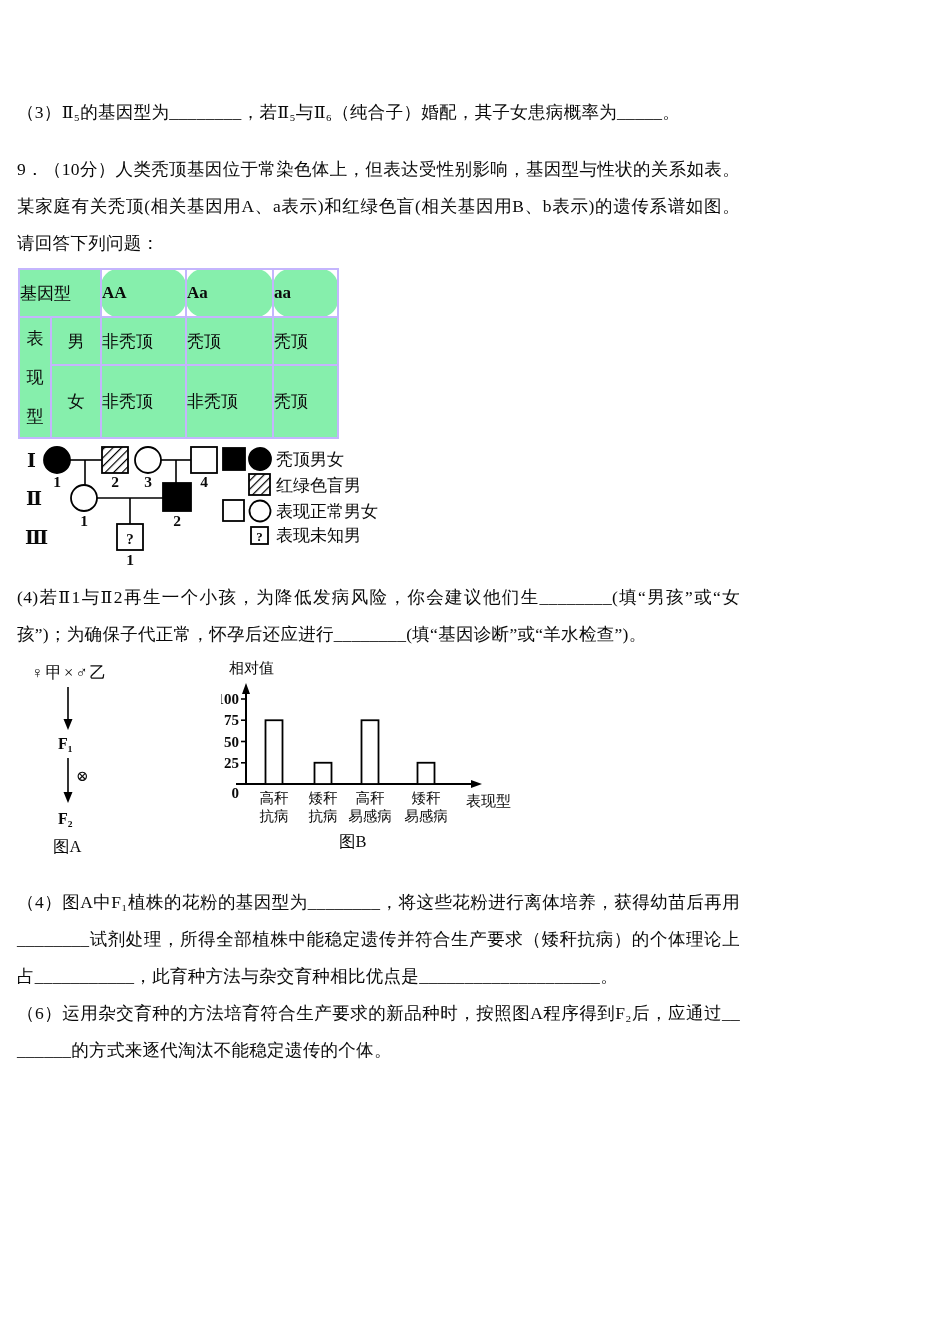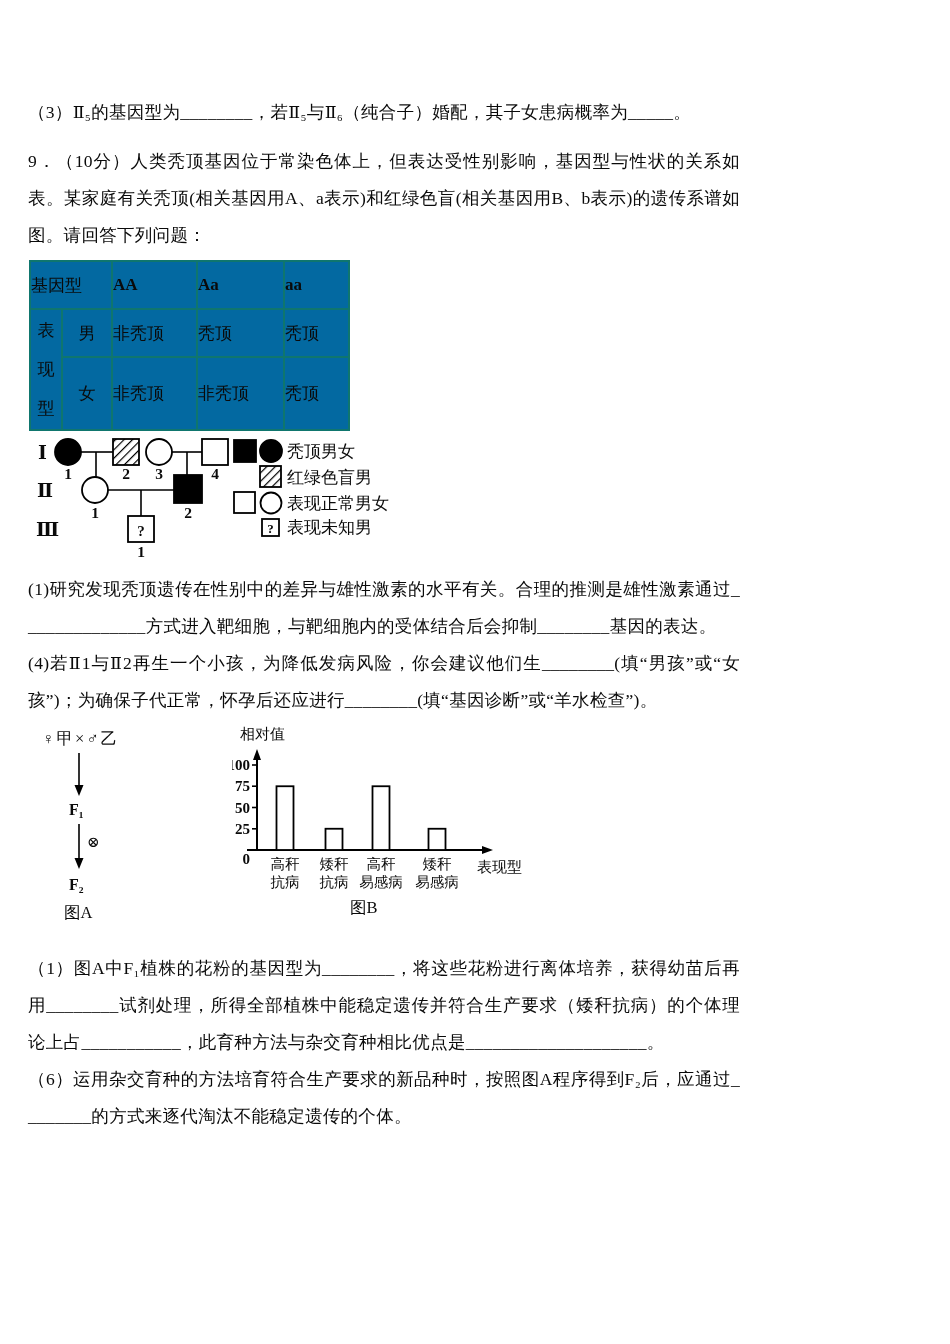--- a/index.html
+++ b/index.html
@@ -4,51 +4,51 @@
 <style>
   html,body { margin:0; padding:0; background:#ffffff; }
   body {
     width:950px; height:1344px;
     font-family:"Liberation Serif","DejaVu Serif","DejaVu Sans",serif;
     color:#0a0a0a;
   }
   .page {
     box-sizing:border-box;
     width:766px; height:1344px;
-    padding:94px 26px 0 28px;
+    padding:94px 26px 0 17px;
     overflow:hidden;
     background:#fff;
   }
   .para {
     margin:0;
     font-size:17.5px;
     line-height:37px;
     text-align:justify;
     letter-spacing:0.3px;
     word-break:break-all;
   }
-  .mt8 { margin-top:12px; }
+  .mt8 { margin-top:20px; }
   
   table.geno {
     border-collapse:collapse;
     margin:6px 0 0 1px;
     table-layout:fixed;
   }
   table.geno td {
-    border:2px solid #0f766e;
+    border:2px solid #c4b5fd;
     font-size:17px;
     vertical-align:middle;
     padding:0;
-    background:#0369a1;
+    background:#86efac;
   }
   table.geno tr.r-head td { height:46px; }
   table.geno tr.r-male td { height:46px; }
   table.geno tr.r-female td { height:71px; }
   td.c-corner { padding-left:10px; }
-  td.c-geno { padding-left:9px; font-weight:bold; }
+  td.c-geno { padding-left:9px; font-weight:bold;border-radius:17px; }
   td.c-sex { text-align:center; }
   td.c-val { padding-left:9px; }
   td.c-rowhead { text-align:center; }
   .vert {
     width:20px; margin:0 auto;
     word-break:break-all;
     line-height:39px;
     text-align:center;
     font-size:17px;
   }
@@ -161,21 +161,20 @@
         <circle class="shape nofill" cx="243" cy="70" r="10.5"></circle>
         <text class="legtxt" x="259" y="76">表现正常男女</text>
 
         <rect class="shape nofill" x="234" y="86" width="17" height="17"></rect>
         <text x="242.5" y="99.5" text-anchor="middle" font-size="13" font-weight="bold">?</text>
         <text class="legtxt" x="259" y="100">表现未知男</text>
       </g>
     </svg>
   </div>
 
-  <p class="para">(1)研究发现秃顶遗传在性别中的差异与雄性激素的水平有关。合理的推测是雄性激素通过______________方式进入靶细胞，与靶细胞内的受体结合后会抑制________基因的表达。</p>
   <p class="para">(4)若Ⅱ1与Ⅱ2再生一个小孩，为降低发病风险，你会建议他们生________(填“男孩”或“女孩”)；为确保子代正常，怀孕后还应进行________(填“基因诊断”或“羊水检查”)。</p>
 
 
   <div class="figures">
 
     <svg width="160" height="205" viewBox="0 0 160 205">
       <text x="6" y="21" font-size="16.5" letter-spacing="2">♀甲×♂乙</text>
       <line class="pline" x1="43" y1="30" x2="43" y2="64"></line>
       <polygon points="38.5,62 47.5,62 43,73" fill="#000"></polygon>
       <text x="33" y="92" font-size="16" font-weight="bold">F₁</text>
@@ -218,16 +217,16 @@
         <text x="149" y="164" text-anchor="middle" font-size="14.5">易感病</text>
         <text x="205" y="146" text-anchor="middle" font-size="14.5">矮秆</text>
         <text x="205" y="164" text-anchor="middle" font-size="14.5">易感病</text>
 
         <text x="245" y="149" font-size="15">表现型</text>
         <text x="118" y="190" font-size="16.5">图B</text>
       </svg>
     </div>
   </div>
 
-  <p class="para">（1）图A中F₁植株的花粉的基因型为________，将这些花粉进行离体培养，获得幼苗后再用________试剂处理，所得全部植株中能稳定遗传并符合生产要求（矮秆抗病）的个体理论上占___________，此育种方法与杂交育种相比优点是____________________。</p>
+  <p class="para">（4）图A中F₁植株的花粉的基因型为________，将这些花粉进行离体培养，获得幼苗后再用________试剂处理，所得全部植株中能稳定遗传并符合生产要求（矮秆抗病）的个体理论上占___________，此育种方法与杂交育种相比优点是____________________。</p>
   <p class="para">（6）运用杂交育种的方法培育符合生产要求的新品种时，按照图A程序得到F₂后，应通过________的方式来逐代淘汰不能稳定遗传的个体。</p>
 
 </div>
 
 </body></html>

